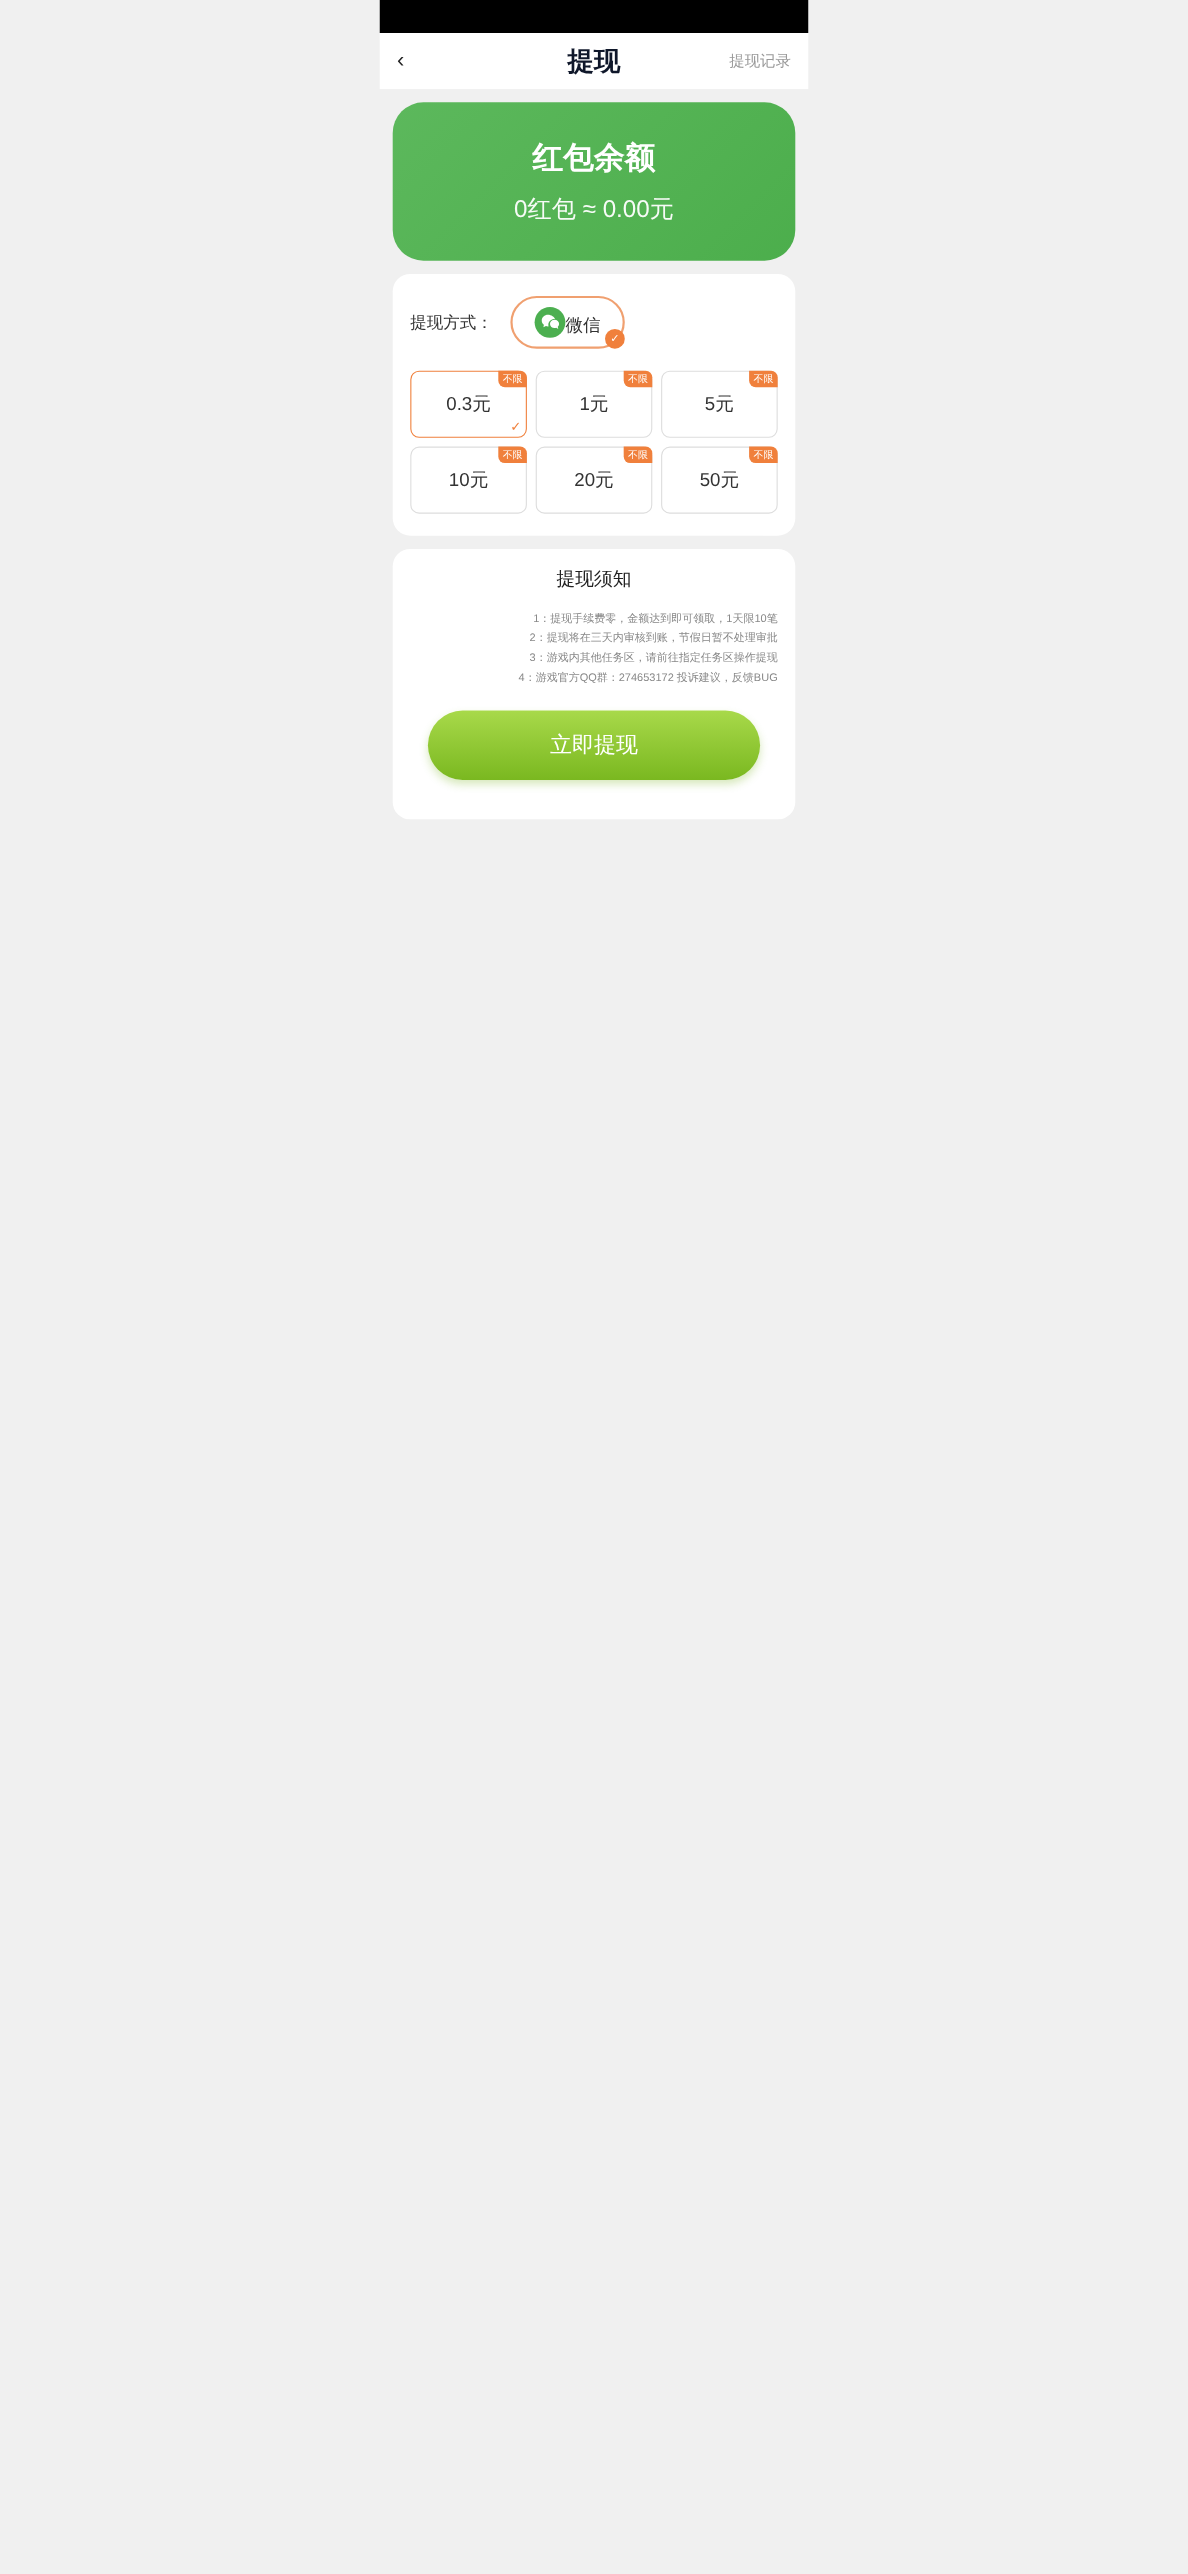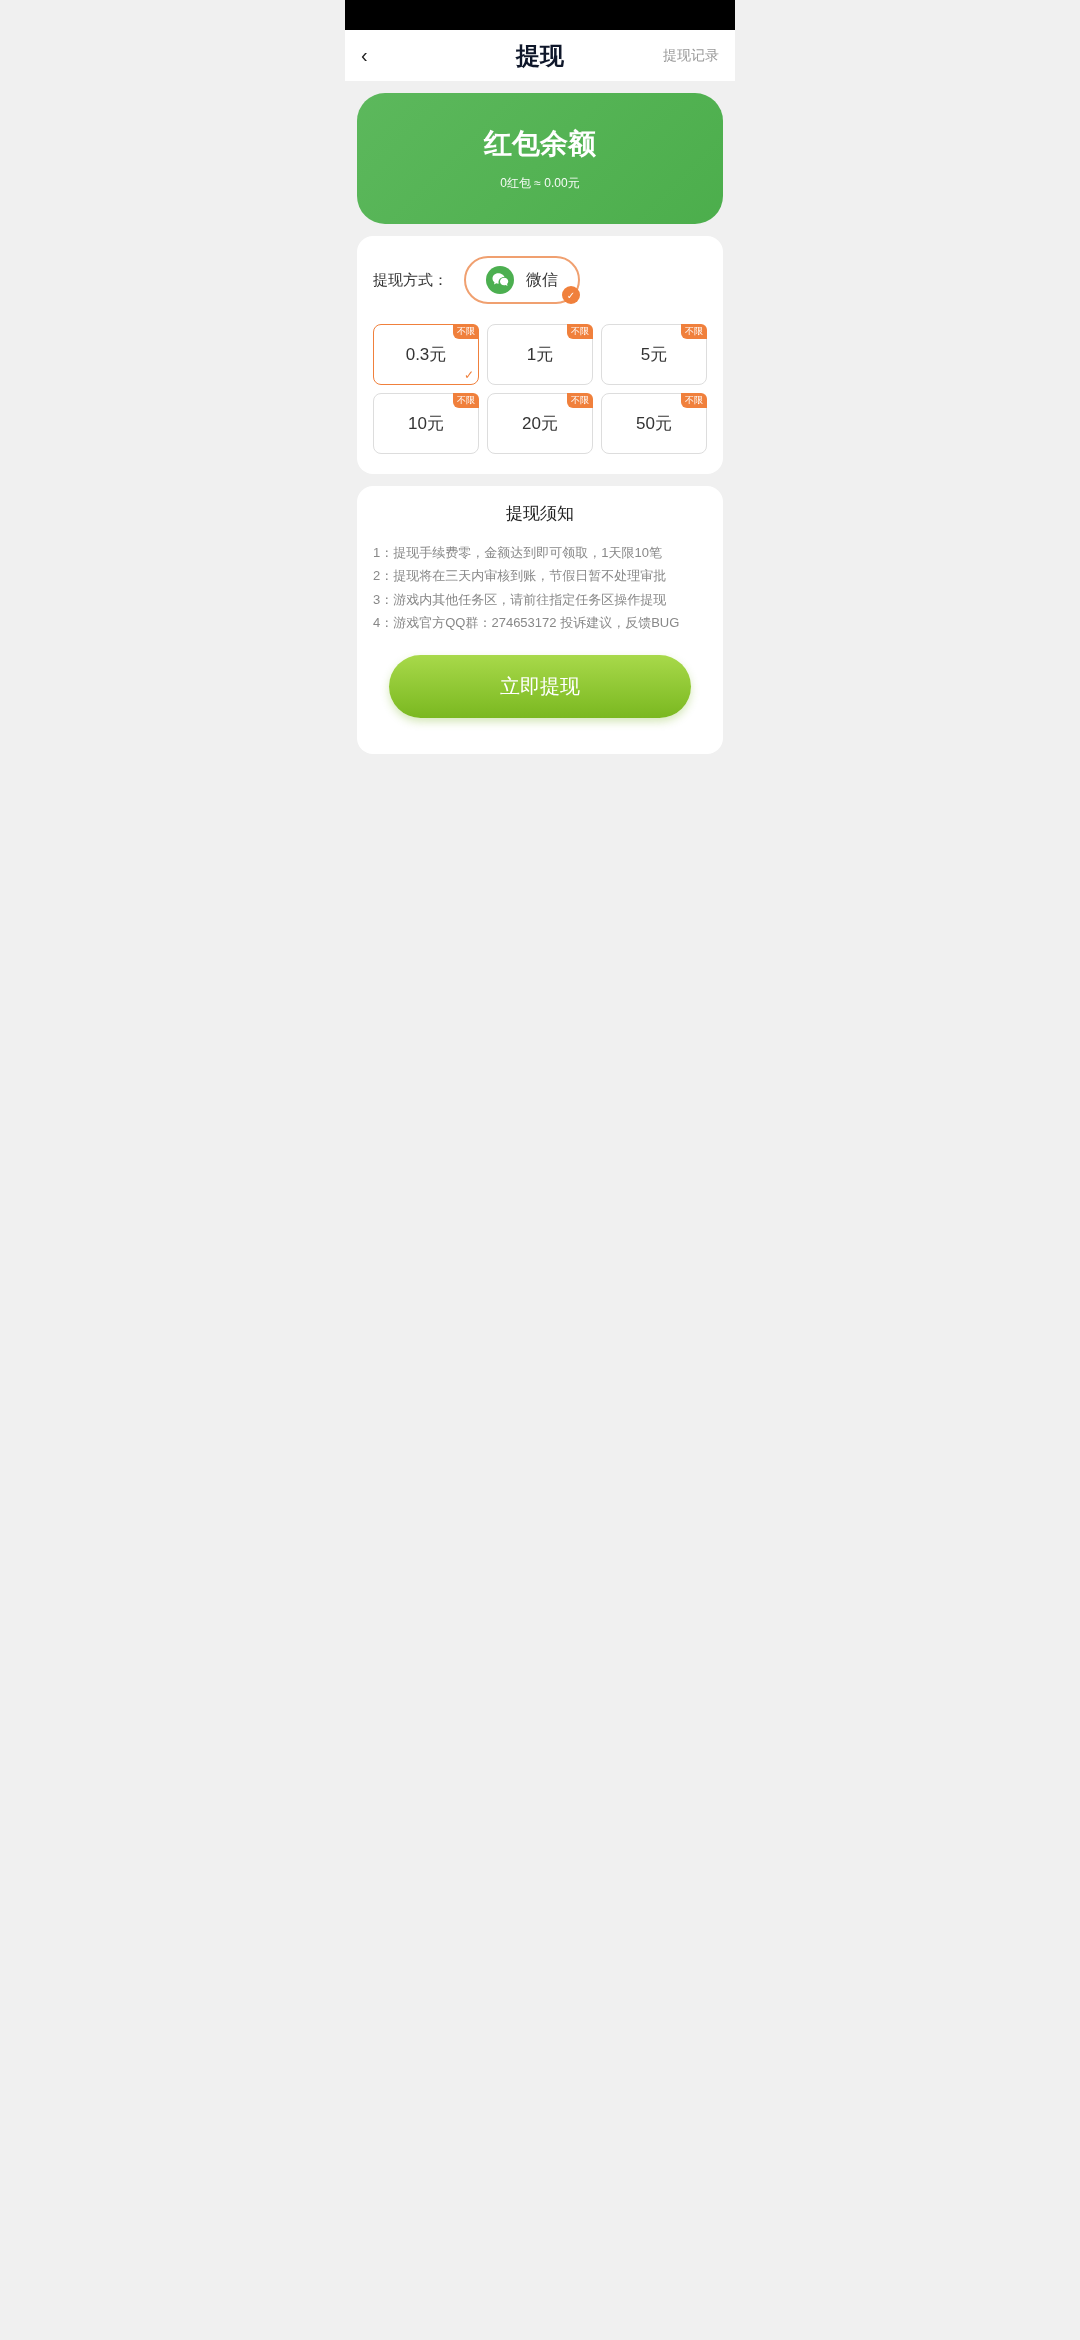--- a/index.html
+++ b/index.html
@@ -59,21 +59,21 @@
       color: white;
     }
 
     .balance-card .balance-title {
       font-size: 28px;
       font-weight: bold;
       margin-bottom: 12px;
     }
 
     .balance-card .balance-amount {
-      font-size: 12px;
+      font-size: 22px;
       opacity: 0.95;
       text-align: center;
     }
 
     .section-card {
       background: #fff;
       margin: 12px 12px 0 12px;
       border-radius: 16px;
       padding: 20px 16px;
     }
@@ -86,26 +86,26 @@
 
     .method-label {
       font-size: 15px;
       color: #333;
       margin-right: 16px;
       white-space: nowrap;
     }
 
     .wechat-btn {
       display: flex;
-      align-items: center;
+      align-items: flex-end;
       border: 2px solid #f0a070;
       border-radius: 24px;
       padding: 8px 20px;
       position: relative;
-      gap: 12px;
+      gap: 0;
     }
 
     .wechat-icon {
       width: 28px;
       height: 28px;
       background: #4caf50;
       border-radius: 50%;
       display: flex;
       align-items: center;
       justify-content: center;
@@ -189,23 +189,24 @@
       color: #222;
       margin-bottom: 16px;
       font-weight: 500;
     }
 
     .notice-list {
       list-style: none;
     }
 
     .notice-list li {
-      font-size: 13px;
+      font-size: 10px;
       color: #888;
       line-height: 1.8;
+      text-align: right;
     }
 
     .withdraw-submit-btn {
       margin: 20px 16px 20px 16px;
       background: linear-gradient(180deg, #a8d94a, #7ab820);
       border: none;
       border-radius: 32px;
       color: white;
       font-size: 20px;
       font-weight: normal;

